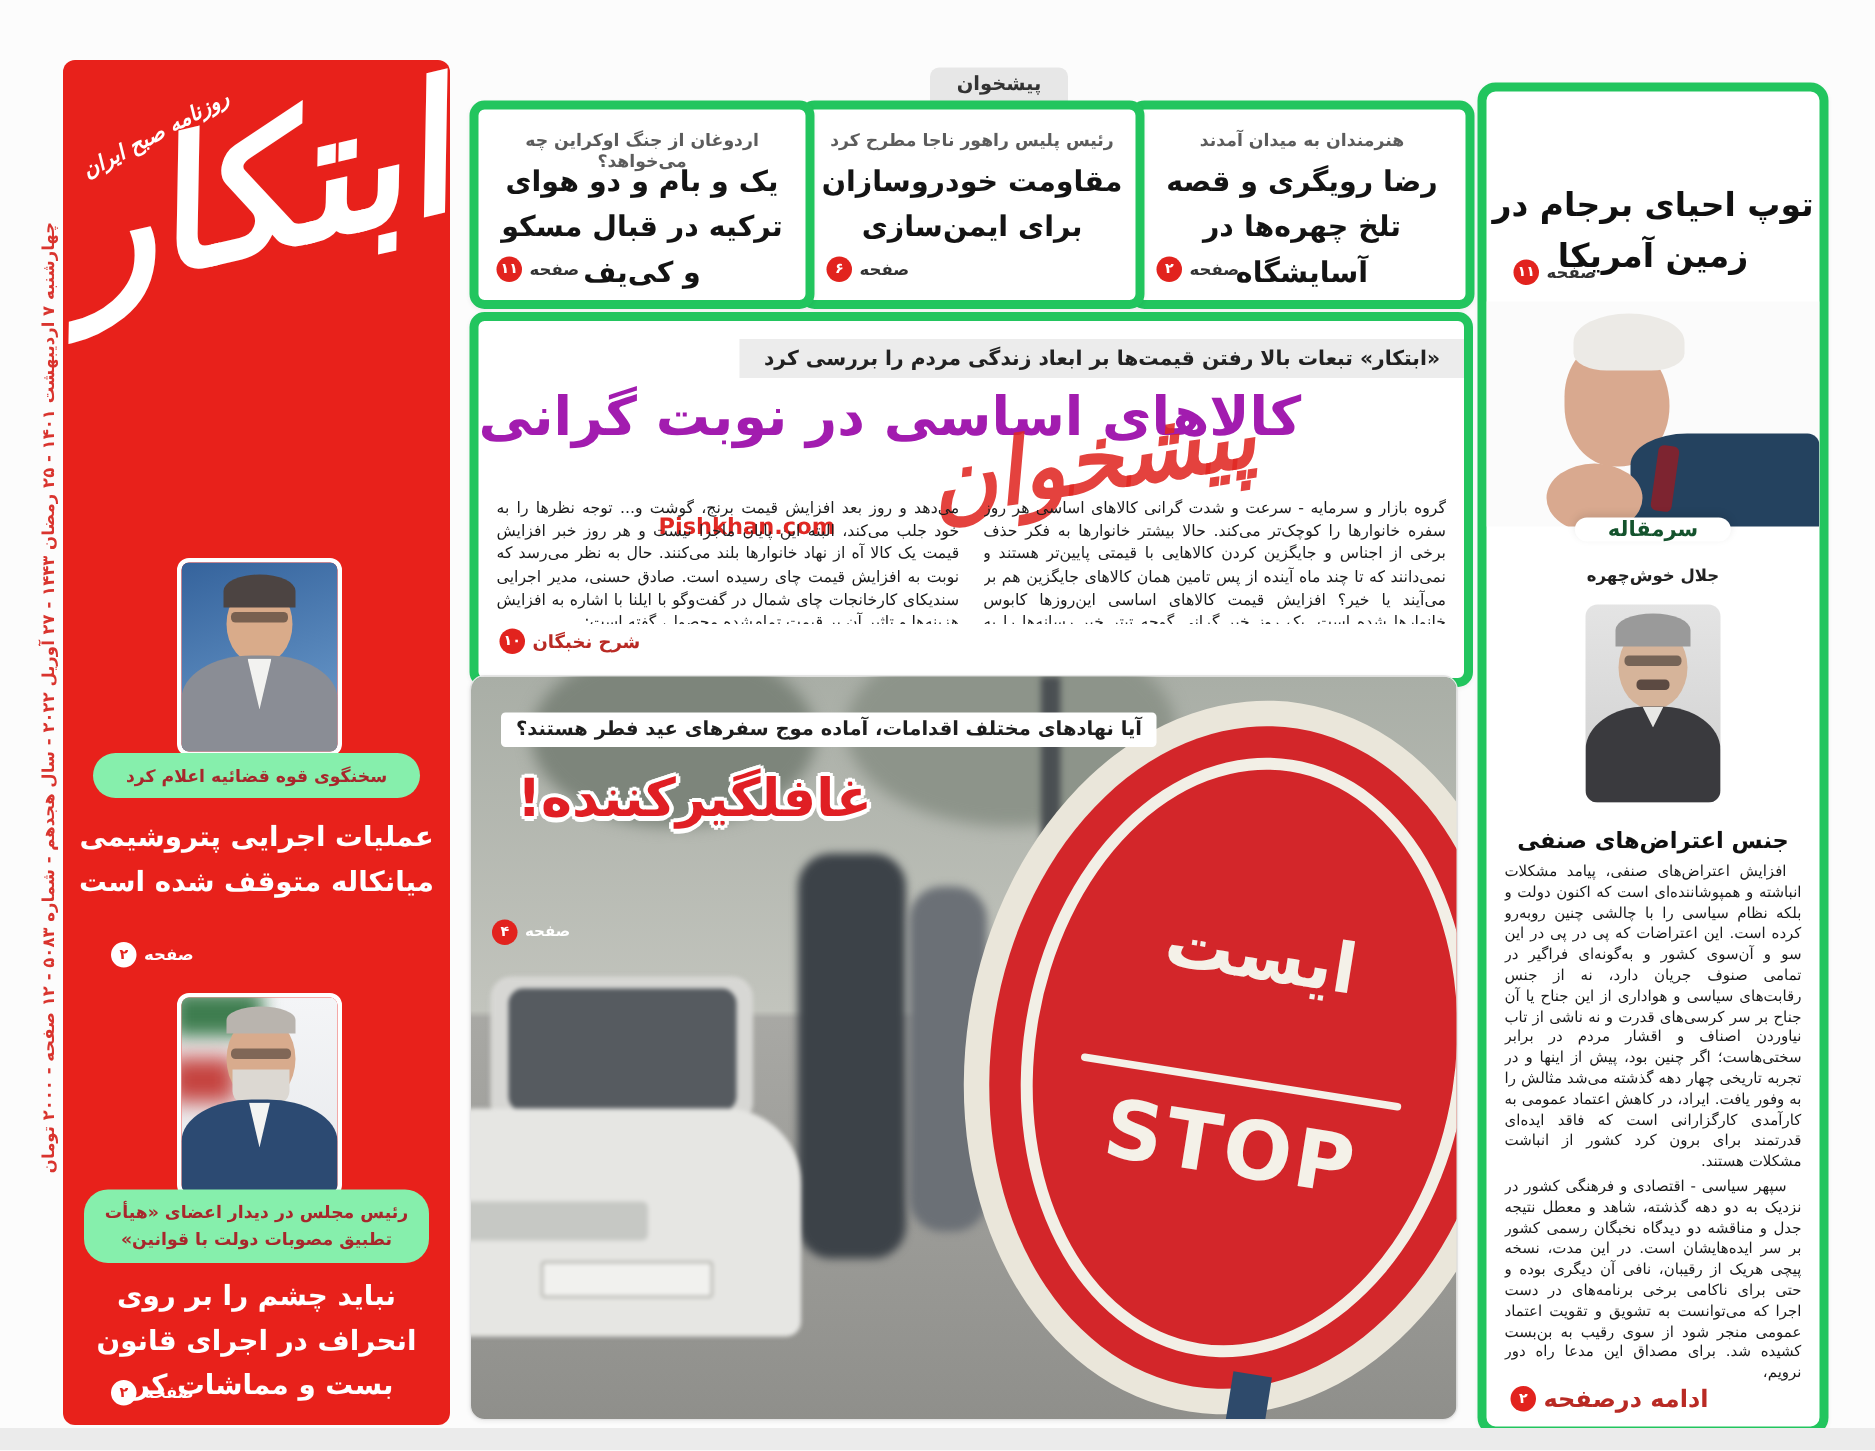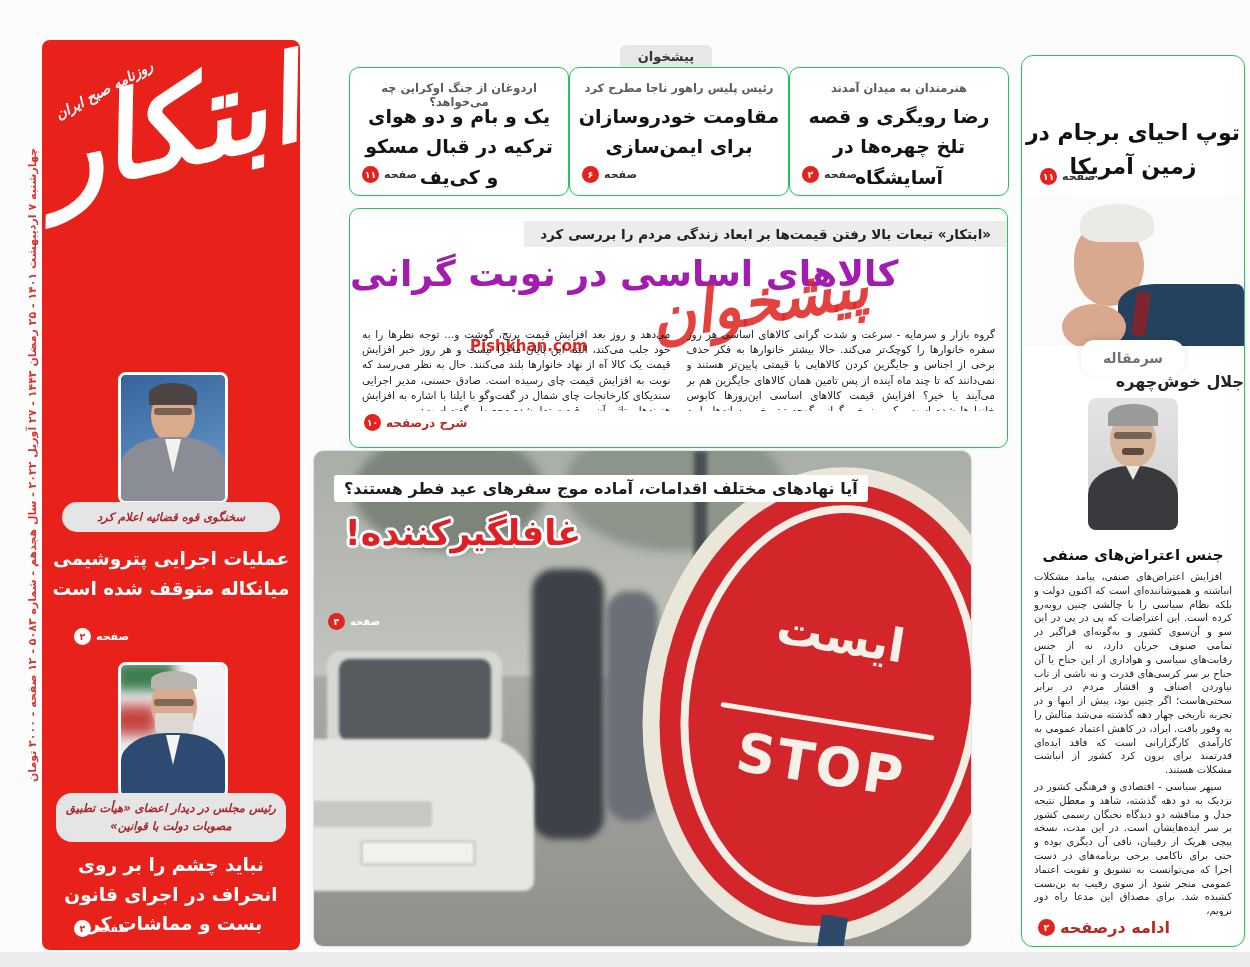--- a/index.html
+++ b/index.html
@@ -1,20 +1,20 @@
 <!DOCTYPE html>
 <html lang="fa"><head>
 <meta charset="utf-8">
 <style>
   html,body{margin:0;padding:0;background:#fcfcfc;}
   .page{position:relative;width:1250px;height:967px;overflow:hidden;background:#fcfcfc;
         font-family:"DejaVu Sans",sans-serif;}
   
-  .card{position:absolute;background:#fff;border:1px solid #22c55e;border-radius:10px;
-        box-shadow:0 1px 3px rgba(0,0,0,.05);margin-left:36px;}
+  .card{position:absolute;background:#fff;border:6px solid #22c55e;border-radius:10px;
+        box-shadow:0 1px 3px rgba(0,0,0,.05);}
   
   .badge{position:absolute;display:flex;direction:rtl;align-items:center;gap:5px;font-weight:bold;}
   .badge .w{font-size:11px;color:#333;}
   .badge .n{width:17px;height:17px;border-radius:50%;display:flex;align-items:center;
             justify-content:center;font-size:9.5px;line-height:1;}
   .badge.redc .n{background:#e2231e;color:#fff;}
   .badge.whitec .w{color:#fff;}
   .badge.whitec .n{background:#fff;color:#e2231e;}
   
   .dateline{position:absolute;left:-316px;top:457px;width:700px;height:16px;
@@ -23,23 +23,23 @@
   
   .masthead{position:absolute;left:42px;top:40px;width:258px;height:910px;background:#e8211b;
             border-radius:8px;overflow:hidden;}
   .tagline{position:absolute;left:8px;top:42px;color:#fff;font-size:14px;font-weight:bold;
            transform:rotate(-28deg);font-style:italic;direction:rtl;white-space:nowrap;}
   .logo{position:absolute;left:-22px;top:28px;width:300px;text-align:center;color:#fff;
         font-size:118px;font-weight:bold;font-style:italic;line-height:1;
         transform:rotate(-13deg);direction:rtl;}
   .m-photo{position:absolute;left:76px;width:104px;border:3px solid #fff;border-radius:8px;
            overflow:hidden;}
-  .m-kicker{position:absolute;background:#e5e5e5;border-radius:16px;color:#a8272c;
+  .m-kicker{position:absolute;background:#86efac;border-radius:16px;color:#a8272c;
             font-size:11.5px;font-weight:bold;text-align:center;direction:rtl;
-            padding:6px 8px;line-height:1.6;font-style:italic;}
+            padding:6px 8px;line-height:1.6;}
   .m-head{position:absolute;left:10px;width:238px;color:#fff;font-size:18.5px;font-weight:bold;
           text-align:center;direction:rtl;line-height:1.6;}
   
   .tab{position:absolute;left:620px;top:45px;width:92px;height:23px;background:#e7e7e7;
        border-radius:6px 6px 0 0;display:flex;align-items:center;justify-content:center;
        font-size:13px;font-weight:bold;color:#333;direction:rtl;}
   
   .tcard{top:67px;width:218px;height:127px;}
   .tc-kicker{position:absolute;top:13px;left:0;width:100%;text-align:center;font-size:11.5px;
              font-weight:bold;color:#5c5c5c;direction:rtl;}
@@ -74,21 +74,21 @@
   .car-glass{position:absolute;top:8px;left:40px;width:152px;height:82px;background:#565b60;
              border-radius:10px;}
   .car-body{position:absolute;top:88px;left:0;width:235px;height:152px;background:#e6e6e3;
             border-radius:16px 50px 10px 10px;}
   .car-grille{position:absolute;top:150px;left:8px;width:125px;height:26px;background:#c6c8c4;
               border-radius:4px;}
   .car-plate{position:absolute;top:190px;left:62px;width:112px;height:22px;background:#f1f1ee;
              border:1px solid #97978f;border-radius:2px;}
   .person{position:absolute;border-radius:22px;filter:blur(3px);}
   .ps-kicker{position:absolute;left:20px;top:24px;background:#fff;padding:4px 10px;
-             font-size:16px;font-weight:bold;color:#1e1e1e;direction:rtl;border-radius:3px;}
+             font-size:13px;font-weight:bold;color:#1e1e1e;direction:rtl;border-radius:3px;}
   .ps-head{position:absolute;left:18px;top:54px;width:262px;text-align:center;font-size:35px;
            font-weight:bold;color:#e01f24;direction:rtl;line-height:1.6;
            text-shadow:2px 2px 0 #fff,-2px -2px 0 #fff,2px -2px 0 #fff,-2px 2px 0 #fff,
                        0 3px 0 #fff,0 -3px 0 #fff,3px 0 0 #fff,-3px 0 0 #fff;}
   .paddle{position:absolute;left:330px;top:15px;width:372px;height:478px;transform:rotate(9deg);}
   .paddle-outer{position:absolute;inset:0;background:#eae6da;border-radius:50%;}
   .paddle-red{position:absolute;inset:17px;background:#d3262a;border-radius:50%;}
   .paddle-ring{position:absolute;inset:38px;border:8px solid #f2efe6;border-radius:50%;}
   .paddle-ist{position:absolute;top:30%;left:0;width:100%;text-align:center;font-size:46px;
               font-weight:bold;color:#f4f1e8;direction:rtl;}
@@ -101,23 +101,23 @@
   
   .rcol{left:985px;top:55px;width:222px;height:890px;border-radius:12px;overflow:hidden;}
   .rc-kicker{position:absolute;top:16px;left:0;width:100%;box-sizing:border-box;padding:0 14px;
              text-align:center;font-size:12px;font-weight:bold;color:#555;line-height:1.7;
              direction:rtl;}
   .rc-head{position:absolute;top:60px;left:0;width:100%;text-align:center;font-size:22px;
            font-weight:bold;color:#111;line-height:1.55;direction:rtl;}
   .rc-photo{position:absolute;top:140px;left:0;width:222px;height:150px;background:#fbfbfb;
             overflow:hidden;}
   .rc-tab{position:absolute;top:284px;left:50%;transform:translateX(-50%);background:#fff;
-          border-radius:14px;padding:10px 22px;font-size:14px;font-weight:bold;color:#737373;
+          border-radius:14px;padding:0 22px;font-size:14px;font-weight:bold;color:#14532d;
           box-shadow:0 -2px 6px rgba(0,0,0,.10);direction:rtl;white-space:nowrap;}
-  .rc-author{position:absolute;top:316px;left:0;width:100%;font-size:16px;
+  .rc-author{position:absolute;top:316px;left:0;width:100%;text-align:center;font-size:11px;
              font-weight:bold;color:#222;direction:rtl;}
   .rc-author-photo{position:absolute;top:342px;left:66px;width:90px;height:132px;
                    border-radius:8px;overflow:hidden;background:linear-gradient(#e4e4e4,#cfcfcf);}
   .rc-title{position:absolute;top:490px;left:0;width:100%;text-align:center;font-size:15px;
             font-weight:bold;color:#111;direction:rtl;}
   .rc-body{position:absolute;top:514px;left:12px;width:198px;height:346px;overflow:hidden;
            font-size:10px;line-height:1.38;text-align:justify;color:#1b1b1b;direction:rtl;}
   .rc-body p{margin:0 0 3px 0;text-indent:10px;}
   
   .sh{position:absolute;}
@@ -200,21 +200,21 @@
       <span class="main-kicker">«ابتکار» تبعات بالا رفتن قیمت‌ها بر ابعاد زندگی مردم را بررسی کرد</span>
     </div>
     <div class="main-headline">کالاهای اساسی در نوبت گرانی</div>
     <div class="wm-script">پیشخوان</div>
     <div class="wm-url">Pishkhan.com</div>
     <div class="main-body">
       <div class="main-col">گروه بازار و سرمایه - سرعت و شدت گرانی کالاهای اساسی هر روز سفره خانوارها را کوچک‌تر می‌کند. حالا بیشتر خانوارها به فکر حذف برخی از اجناس و جایگزین کردن کالاهایی با قیمتی پایین‌تر هستند و نمی‌دانند که تا چند ماه آینده از پس تامین همان کالاهای جایگزین هم بر می‌آیند یا خیر؟ افزایش قیمت کالاهای اساسی این‌روزها کابوس خانوارها شده است. یک روز خبر گرانی گوجه تیتر خبر رسانه‌ها را به خود اختصاص</div>
       <div class="main-col">می‌دهد و روز بعد افزایش قیمت برنج، گوشت و... توجه نظرها را به خود جلب می‌کند، البته این پایان ماجرا نیست و هر روز خبر افزایش قیمت یک کالا آه از نهاد خانوارها بلند می‌کنند. حال به نظر می‌رسد که نوبت به افزایش قیمت چای رسیده است. صادق حسنی، مدیر اجرایی سندیکای کارخانجات چای شمال در گفت‌وگو با ایلنا با اشاره به افزایش هزینه‌ها و تاثیر آن بر قیمت تمام‌شده محصول، گفته است:...</div>
     </div>
     <div class="badge redc" style="left:14px;top:205px;">
-      <span class="w" style="color:#b92a24;font-size:12px;">شرح درصفحه</span>
+      <span class="w" style="color:#b92a24;font-size:12px;">شرح نخبگان</span>
       <span class="n">۱۰</span>
     </div>
   </div>
 
   <div class="photo-card">
     <div class="scene">
       <div class="blob" style="left:40px;top:-20px;width:190px;height:120px;background:#7d857b;"></div>
       <div class="blob" style="left:250px;top:-30px;width:220px;height:130px;background:#8d948a;"></div>
       <div class="pole"></div>
       <div class="sh" style="right:0;top:225px;width:130px;height:80px;background:#ced1cb;filter:blur(2px);"></div>

